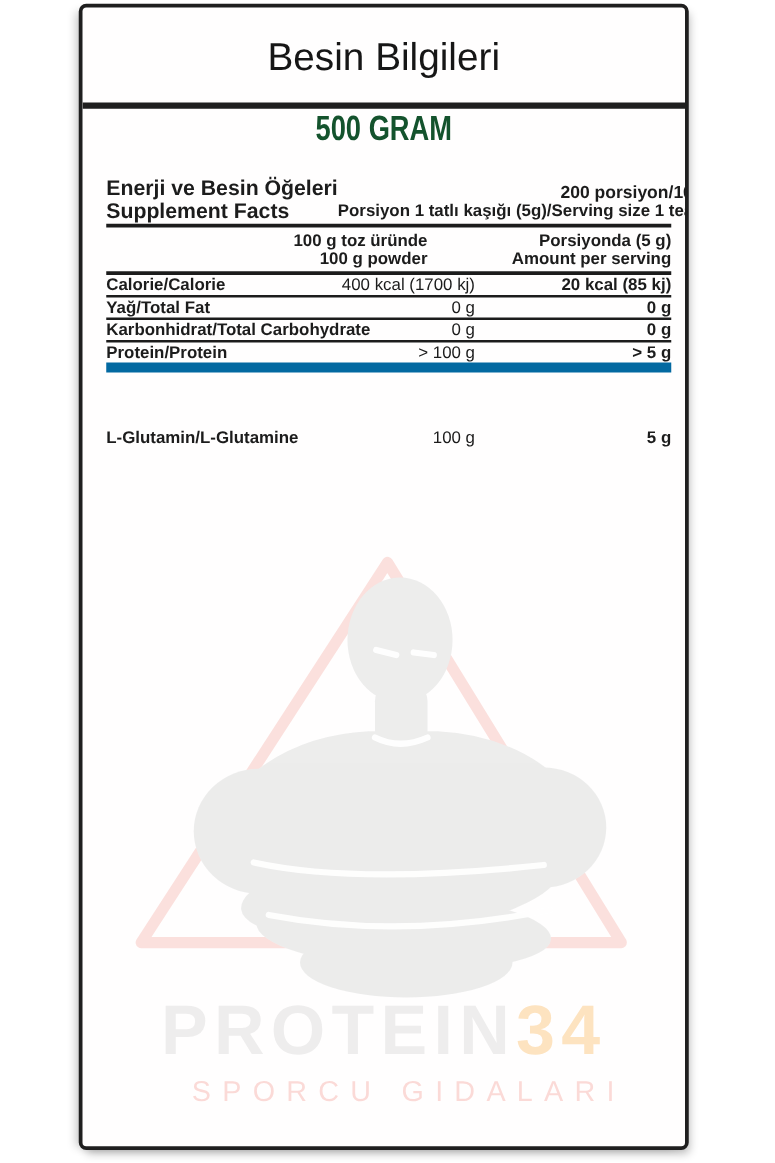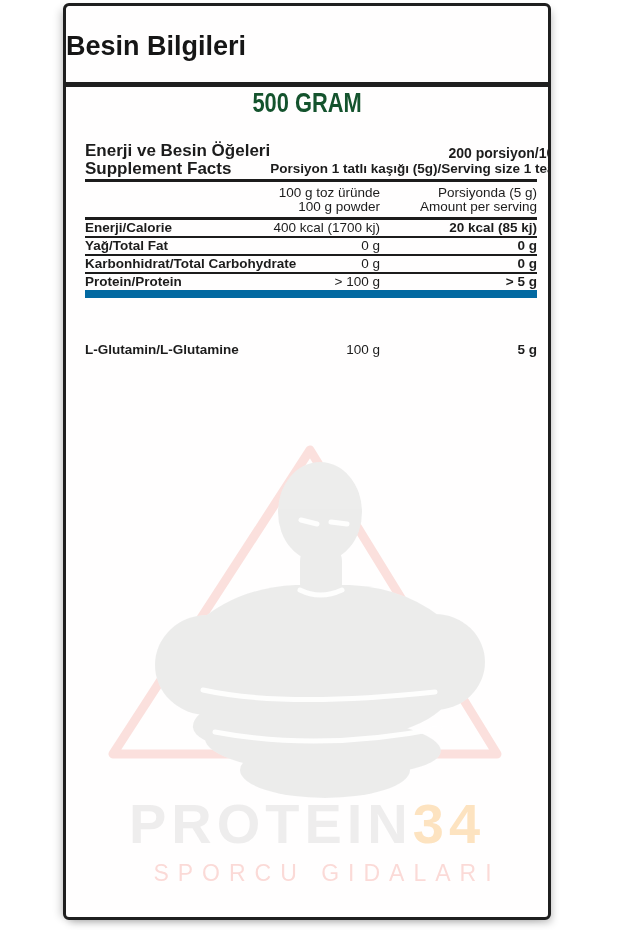--- a/index.html
+++ b/index.html
@@ -8,40 +8,40 @@
     font-family:"Liberation Sans", sans-serif;color:#1c1c1c;
   }
   .card{
     position:absolute;left:63px;top:3px;width:482px;height:911px;
     background:#fffefe;border:3px solid #1f1f1f;border-radius:6px;
     box-shadow:-7px 2px 8px -5px rgba(0,0,0,0.22), 3px 5px 8px -3px rgba(0,0,0,0.30);
     overflow:hidden;
   }
   
   .title{
-    margin-top:17px;text-align:left;font-weight:bold;font-size:27px;line-height:46px;
+    margin-top:17px;text-align:center;font-weight:normal;font-size:31px;line-height:46px;
     letter-spacing:0px;color:#161616;
   }
   .divider-title{height:5px;background:#1f1f1f;margin-top:13px;}
   .gram{
     margin-top:3px;text-align:center;font-weight:bold;font-size:28px;line-height:26px;color:#14532d;
   }
   .gram span{display:inline-block;transform:scaleX(0.78);transform-origin:center;}
   
   .facts{position:relative;margin:26px 11px 0 19px;z-index:3;}
   .facts-header{display:flex;justify-content:space-between;align-items:flex-end;}
   .fh-left{font-weight:bold;font-size:17px;line-height:17px;white-space:nowrap;}
   .fh-left .l1{display:block;}
   .fh-left .l2{display:block;margin-top:1px;}
   .fh-right{text-align:right;white-space:nowrap;}
   .fh-right .r1{font-size:14px;line-height:15px;font-weight:600;}
   .fh-right .r1 b{font-weight:bold;}
   .fh-right .r2{font-size:13.5px;line-height:16px;font-weight:600;}
   .rule-heavy{height:3px;background:#1c1c1c;margin-top:2px;}
-  .colheads{display:flex;margin-top:4px;font-weight:normal;font-size:13.5px;line-height:14px;}
+  .colheads{display:flex;margin-top:4px;font-weight:bold;font-size:13.5px;line-height:14px;gap:38px;}
   .colheads .c1{flex:1;}
   .colheads .c2{margin-left:auto;text-align:right;}
   .colheads .c3{width:157px;text-align:right;}
   .colheads .cell span{display:block;}
   .rule-colheads{height:3px;background:#1c1c1c;margin-top:3px;}
   .row{display:flex;align-items:center;padding:1px 0;line-height:14px;font-size:13.5px;border-bottom:2px solid #1c1c1c;}
   .row .c1{flex:1;font-weight:600;}
   .row .c2{text-align:right;font-weight:400;}
   .row .c3{width:157px;text-align:right;font-weight:600;}
   .row.thick{border-bottom:8px solid #0369a1;}
@@ -123,21 +123,21 @@
         <span>100 g powder</span>
       </div>
       <div class="c3 cell">
         <span>Porsiyonda (5 g)</span>
         <span>Amount per serving</span>
       </div>
     </div>
     <div class="rule-colheads"></div>
 
     <div class="row">
-      <span class="c1">Enerji/Calorie</span>
+      <span class="c1">Calorie/Calorie</span>
       <span class="c2">400 kcal (1700 kj)</span>
       <span class="c3">20 kcal (85 kj)</span>
     </div>
     <div class="row">
       <span class="c1">Yağ/Total Fat</span>
       <span class="c2">0 g</span>
       <span class="c3">0 g</span>
     </div>
     <div class="row">
       <span class="c1">Karbonhidrat/Total Carbohydrate</span>

